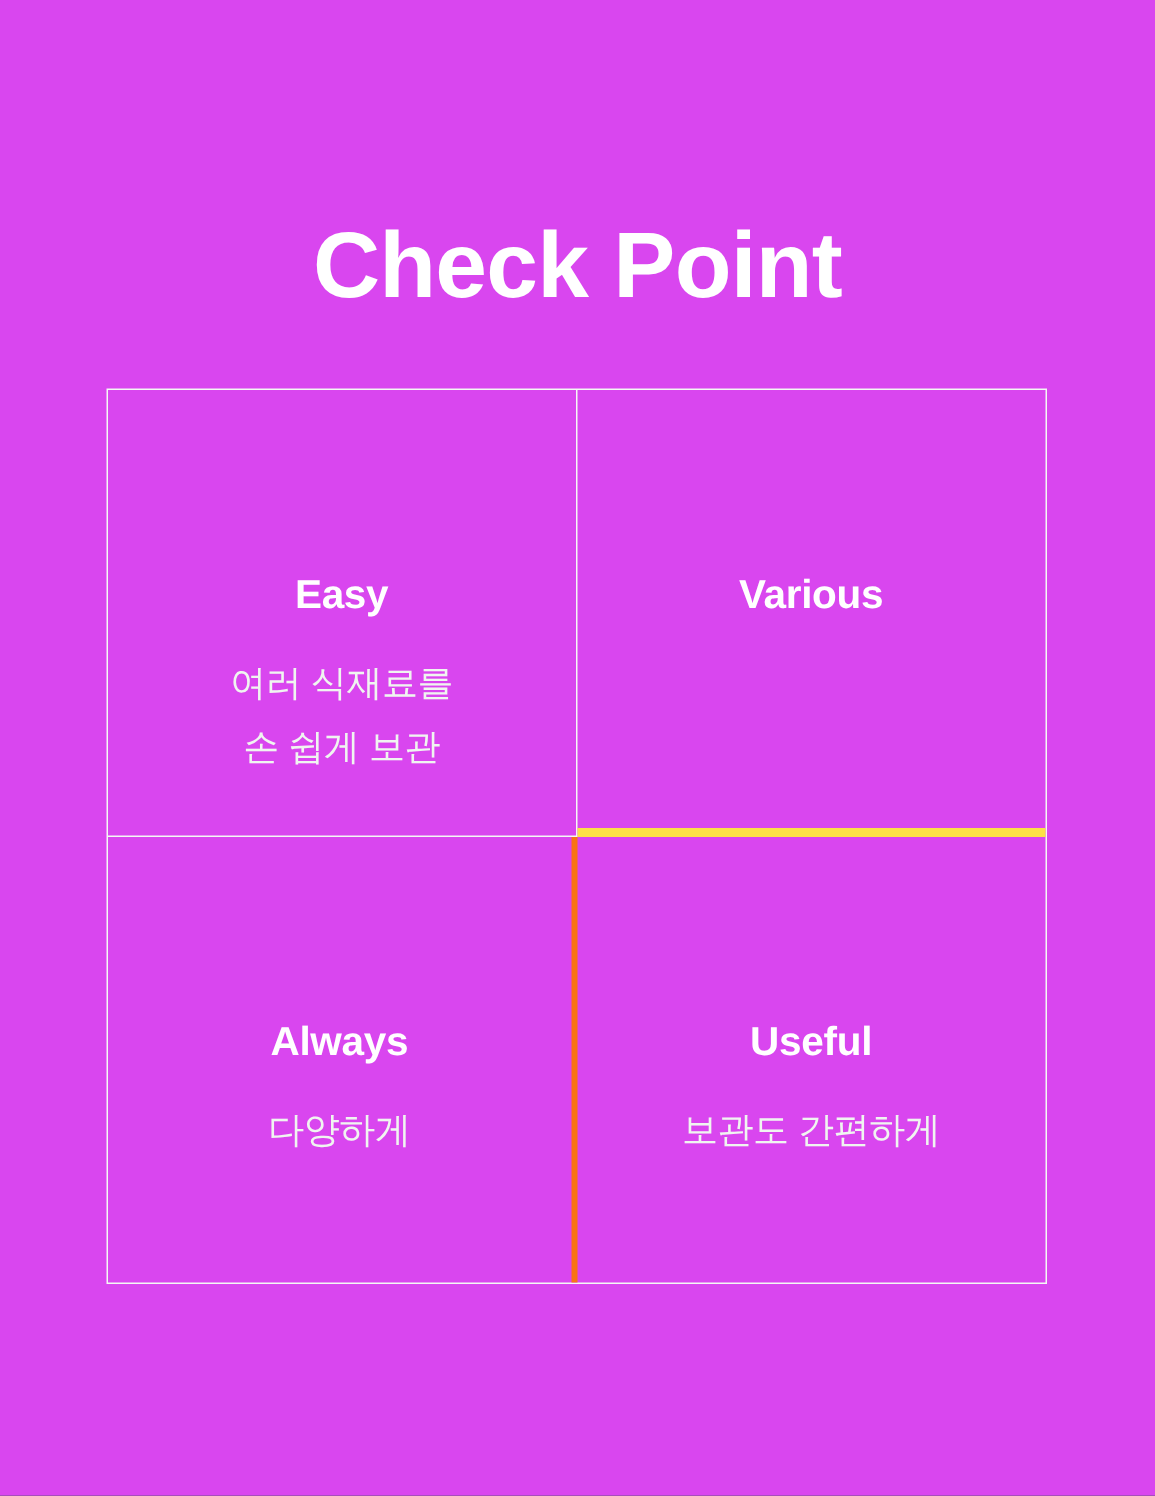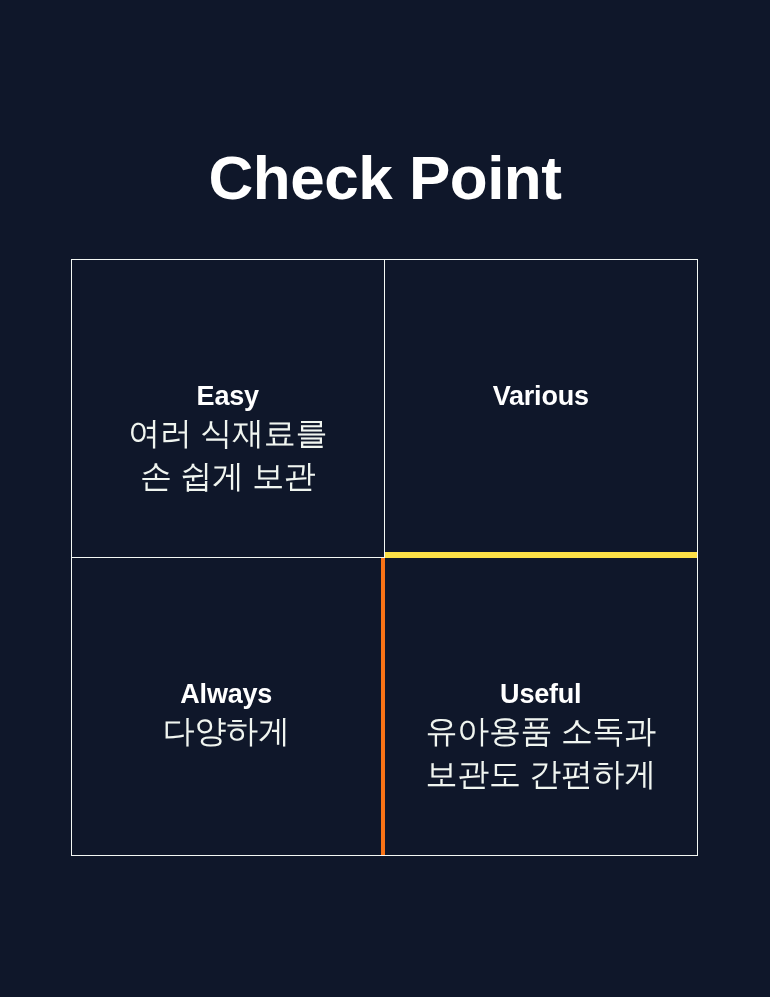--- a/index.html
+++ b/index.html
@@ -11,21 +11,21 @@
     height: 997px;
     background: #0e6322;
     font-family: "Liberation Sans", "DejaVu Sans", sans-serif;
     overflow: hidden;
     position: relative;
   }
 
   .page {
     position: absolute;
     inset: 0;
-    background: #0f172a;
+    background: #d946ef;
   }
 
   
   .title {
     position: absolute;
     left: 0;
     top: 142;
     top: 142px;
     width: 770px;
     text-align: center;
@@ -71,23 +71,24 @@
     color: #ffffff;
     font-size: 27px;
     font-weight: 700;
     letter-spacing: -0.2px;
     line-height: 32px;
     margin-top: 108px;
     white-space: nowrap;
   }
 
   .cell-body {
+    margin-top: 22px;
     text-align: center;
     color: #f0f5f0;
-    font-size: 32px;
+    font-size: 24px;
     font-weight: 400;
     line-height: 43px;
     letter-spacing: -0.3px;
   }
 
   .cell-body .line {
     display: block;
     white-space: nowrap;
   }
 </style>
@@ -117,19 +118,18 @@
     <div class="cell cell-bl">
       <div class="cell-heading">Always</div>
       <div class="cell-body">
         <span class="line">다양하게</span>
       </div>
     </div>
 
     <div class="cell cell-br">
       <div class="cell-heading">Useful</div>
       <div class="cell-body">
-        <span class="line">유아용품 소독과</span>
         <span class="line">보관도 간편하게</span>
       </div>
     </div>
 
   </div>
 </div>
 
 </body></html>

